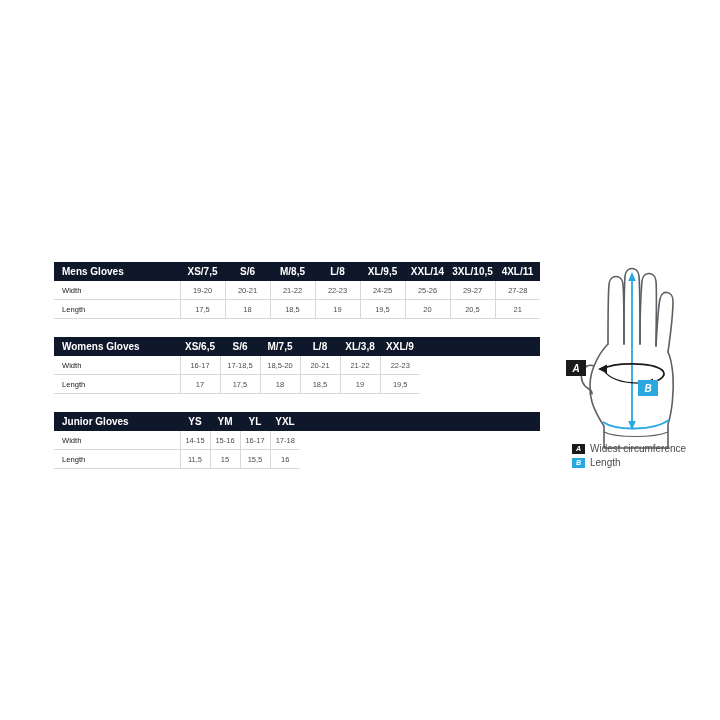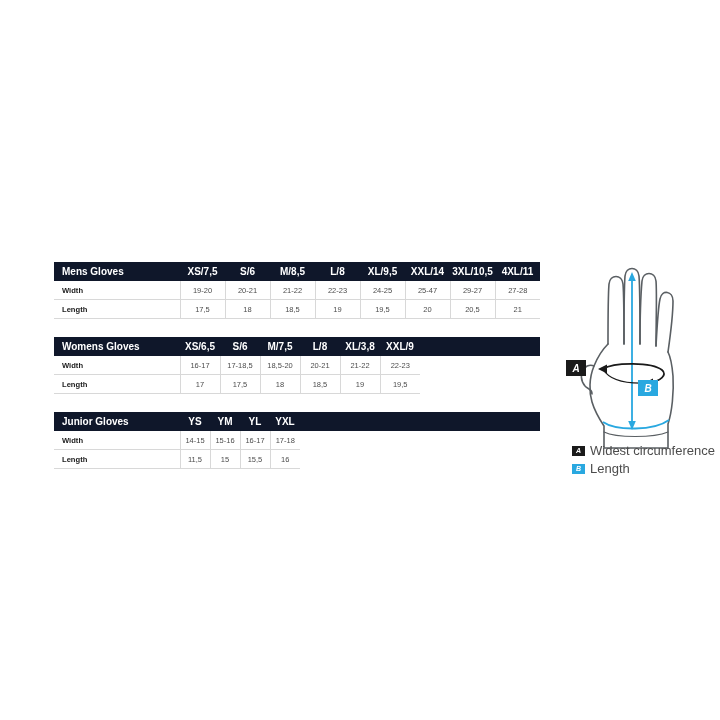--- a/index.html
+++ b/index.html
@@ -55,21 +55,21 @@
     font-size: 10px;
     font-weight: bold;
   }
   table.size-table thead th.row-head {
     text-align: left;
     padding-left: 8px;
   }
   table.size-table tbody th.row-head {
     text-align: left;
     padding-left: 8px;
-    font-weight: bold;
+    font-weight: normal;
     color: #1a1a1a;
     font-size: 7.6px;
     background: #ffffff;
   }
   table.size-table td {
     border-left: 1px solid #d8d8d8;
   }
   table.size-table tbody tr:last-child th,
   table.size-table tbody tr:last-child td {
     border-bottom: 1px solid #d8d8d8;
@@ -104,21 +104,21 @@
     color: #ffffff;
     font-size: 7px;
     font-style: italic;
     font-weight: bold;
     margin-right: 5px;
     flex: 0 0 auto;
   }
   .badge-a { background: #1a1a1a; }
   .badge-b { background: #29a8e0; }
   .legend-label {
-    font-size: 13px;
+    font-size: 10px;
     color: #4c4c4c;
   }
 </style>
 </head>
 <body>
 
 <div class="page">
 
   <div class="tables">
 
@@ -148,21 +148,21 @@
         </tr>
       </thead>
       <tbody>
         <tr>
           <th class="row-head">Width</th>
           <td>19-20</td>
           <td>20-21</td>
           <td>21-22</td>
           <td>22-23</td>
           <td>24-25</td>
-          <td>25-47</td>
+          <td>25-26</td>
           <td>29-27</td>
           <td>27-28</td>
         </tr>
         <tr>
           <th class="row-head">Length</th>
           <td>17,5</td>
           <td>18</td>
           <td>18,5</td>
           <td>19</td>
           <td>19,5</td>

